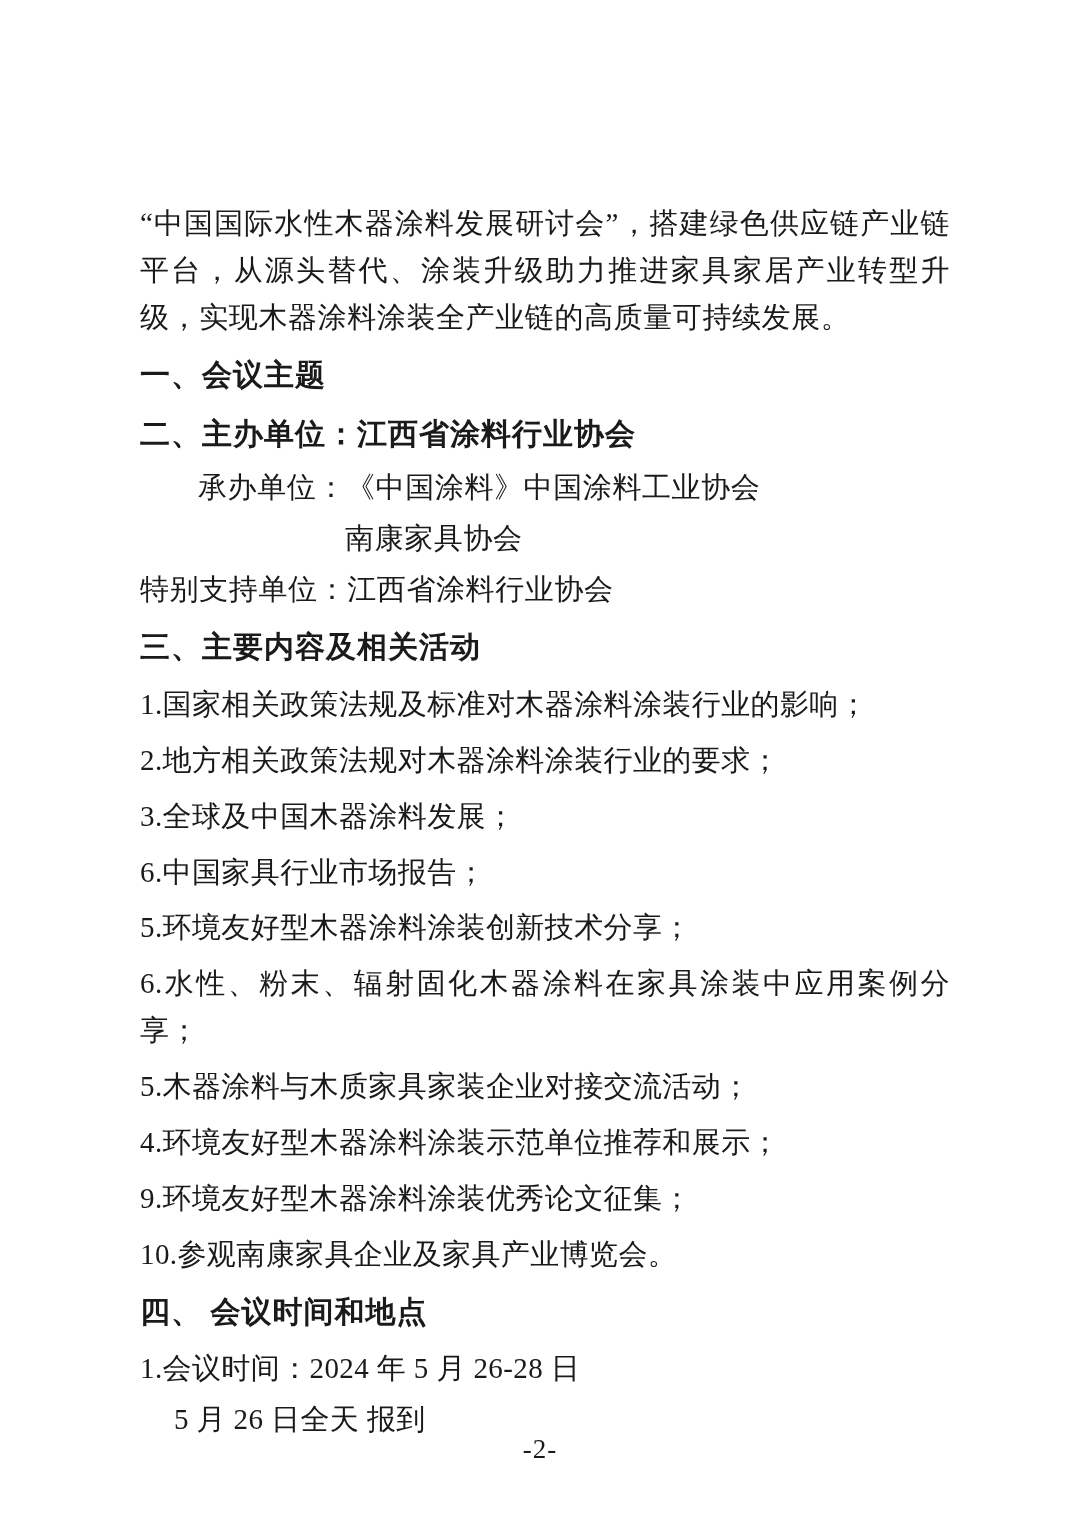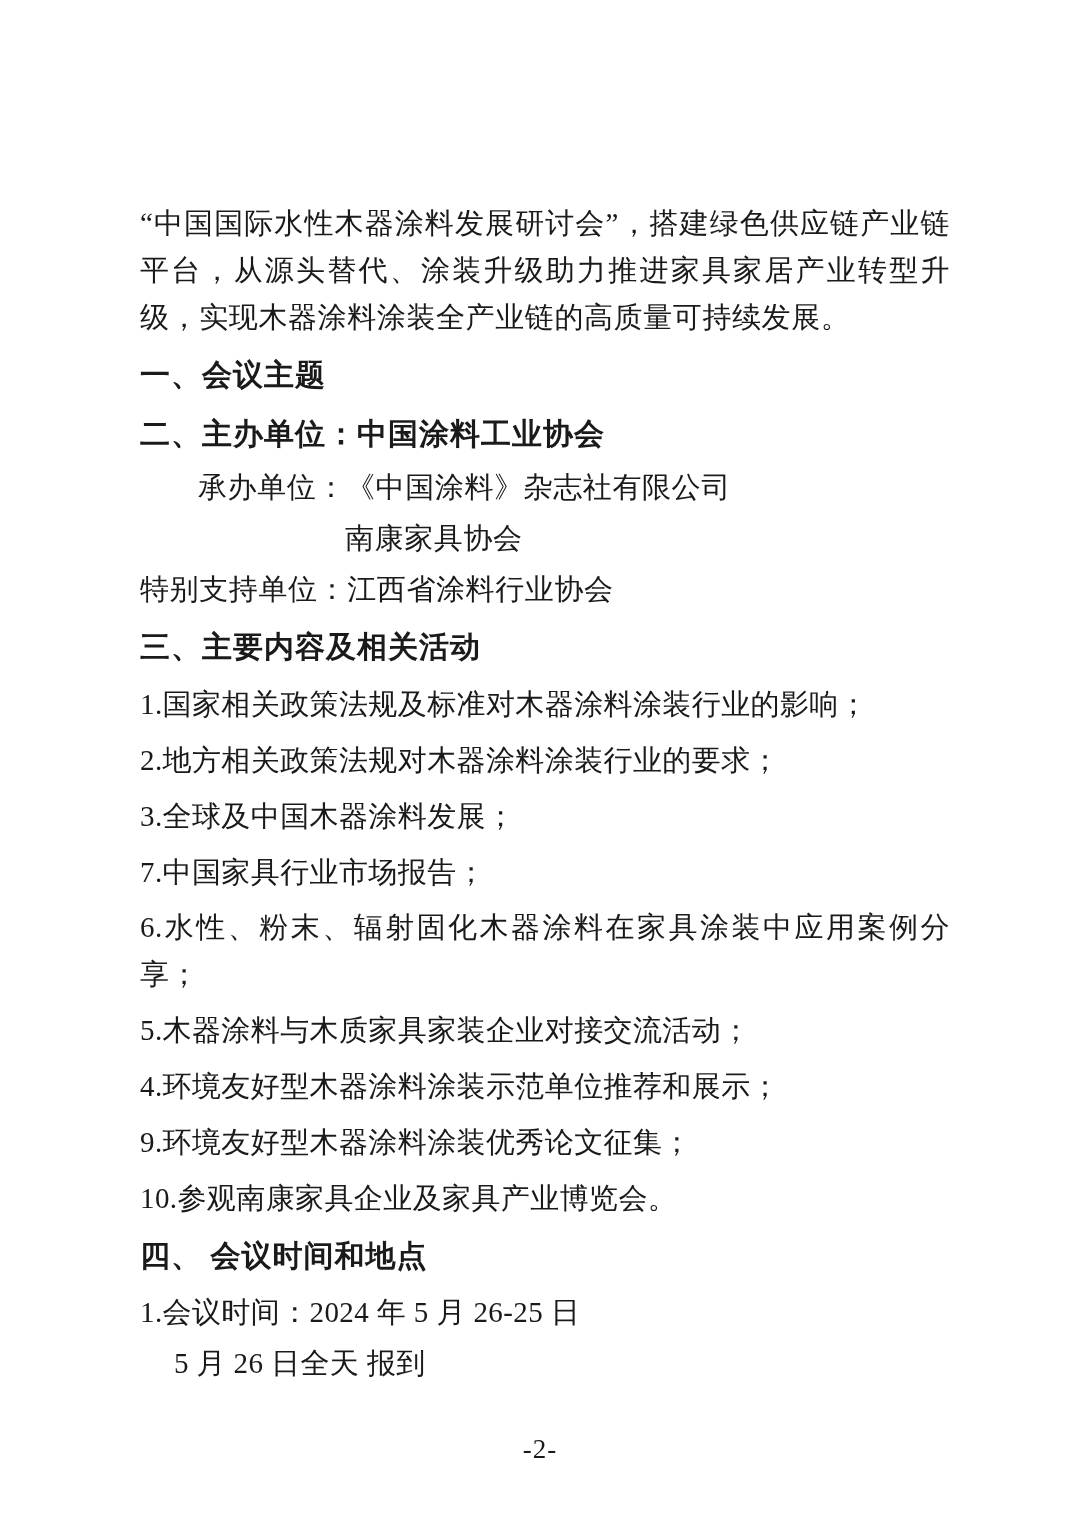--- a/index.html
+++ b/index.html
@@ -81,36 +81,37 @@
 </head>
 <body>
 
 <div class="page">
   <div class="doc-body">
 
     <p class="para para-lead">“中国国际水性木器涂料发展研讨会”，搭建绿色供应链产业链平台，从源头替代、涂装升级助力推进家具家居产业转型升级，实现木器涂料涂装全产业链的高质量可持续发展。</p>
 
     <p class="heading">一、会议主题</p>
 
-    <p class="heading">二、主办单位：中国涂料工业协会</p>
-    <p class="para sub-line indent1">承办单位：《中国涂料》杂志社有限公司</p>
+    <p class="heading">二、主办单位：江西省涂料行业协会</p>
+    <p class="para sub-line indent1">承办单位：《中国涂料》中国涂料工业协会</p>
     <p class="para sub-line indent-center">南康家具协会</p>
     <p class="para sub-line">特别支持单位：江西省涂料行业协会</p>
 
     <p class="heading">三、主要内容及相关活动</p>
     <p class="para list-line">1.国家相关政策法规及标准对木器涂料涂装行业的影响；</p>
     <p class="para list-line">2.地方相关政策法规对木器涂料涂装行业的要求；</p>
     <p class="para list-line">3.全球及中国木器涂料发展；</p>
-    <p class="para list-line">7.中国家具行业市场报告；</p>
+    <p class="para list-line">6.中国家具行业市场报告；</p>
+    <p class="para list-line">5.环境友好型木器涂料涂装创新技术分享；</p>
     <p class="para list-line">6.水性、粉末、辐射固化木器涂料在家具涂装中应用案例分享；</p>
     <p class="para list-line">5.木器涂料与木质家具家装企业对接交流活动；</p>
     <p class="para list-line">4.环境友好型木器涂料涂装示范单位推荐和展示；</p>
     <p class="para list-line">9.环境友好型木器涂料涂装优秀论文征集；</p>
     <p class="para list-line">10.参观南康家具企业及家具产业博览会。</p>
 
     <p class="heading">四、 会议时间和地点</p>
-    <p class="para time-line">1.会议时间：2024 年 5 月 26-25 日</p>
+    <p class="para time-line">1.会议时间：2024 年 5 月 26-28 日</p>
     <p class="para time-sub">5 月 26 日全天    报到</p>
 
   </div>
 </div>
 
 <div class="pagenum">-2-</div>
 
 </body></html>

